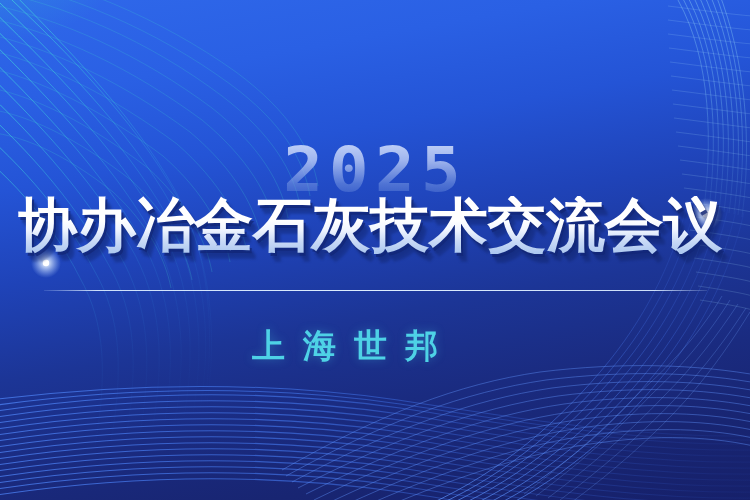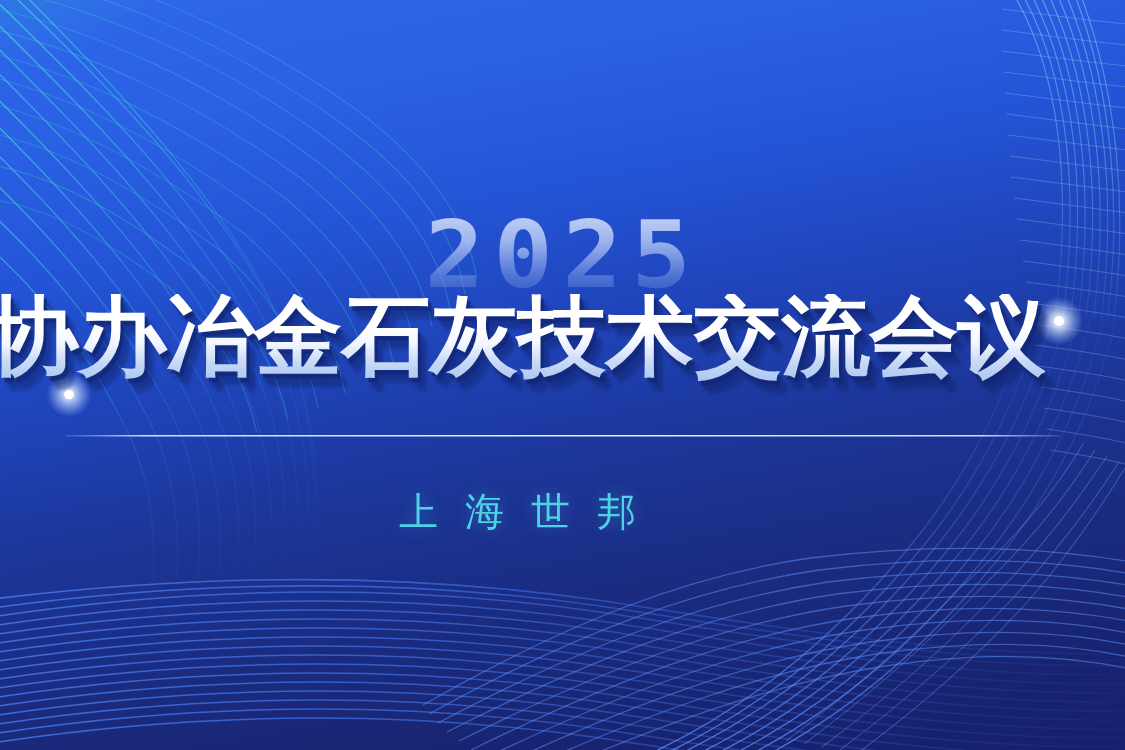--- a/index.html
+++ b/index.html
@@ -67,21 +67,21 @@
     color: transparent;
     -webkit-text-fill-color: transparent;
     transform: scaleX(1.06);
   }
 
   .title-wrap {
     position: absolute;
     top: 196px;
     left: 0;
     width: 715px;
-    text-align: left;
+    text-align: right;
     line-height: 1;
   }
   .title {
     display: inline-block;
     font-size: 58px;
     font-weight: 900;
     letter-spacing: -0.5px;
     font-family: "Liberation Sans", "DejaVu Sans", sans-serif;
     background: linear-gradient(to bottom,
         #ffffff 0%,
@@ -111,22 +111,22 @@
         rgba(214,232,255,0.95) 92%,
         rgba(186,214,255,0.15) 100%);
   }
 
   .subtitle {
     position: absolute;
     top: 324px;
     left: 0;
     width: 690px;
     text-align: center;
-    font-size: 26px;
-    font-weight: 400;
+    font-size: 33px;
+    font-weight: 700;
     letter-spacing: 18px;
     text-indent: 18px;
     color: #4ed2e6;
     font-family: "Liberation Sans", "DejaVu Sans", sans-serif;
     text-shadow: 0 0 10px rgba(78,210,230,0.35);
   }
 </style>
 </head>
 <body>
 

